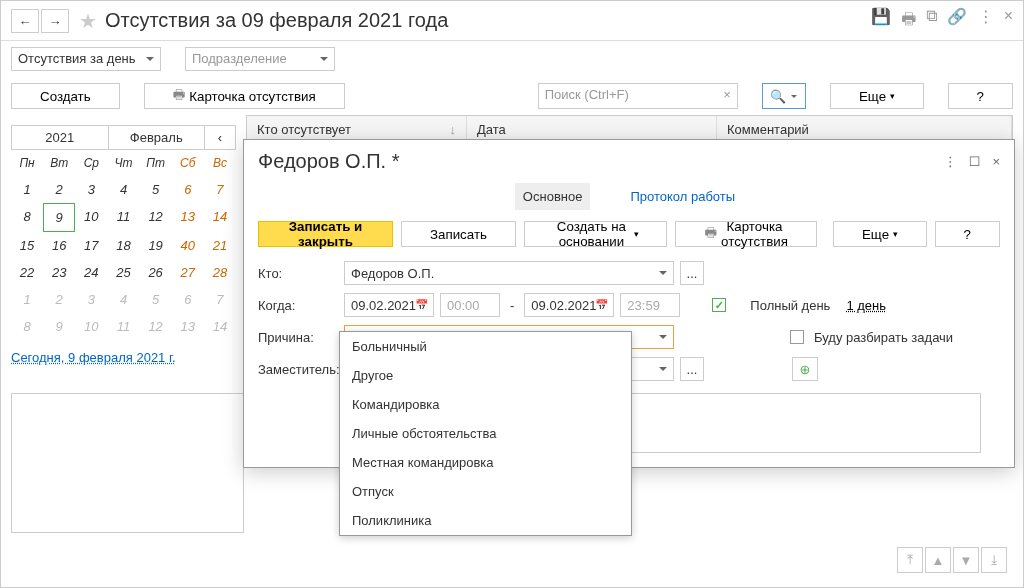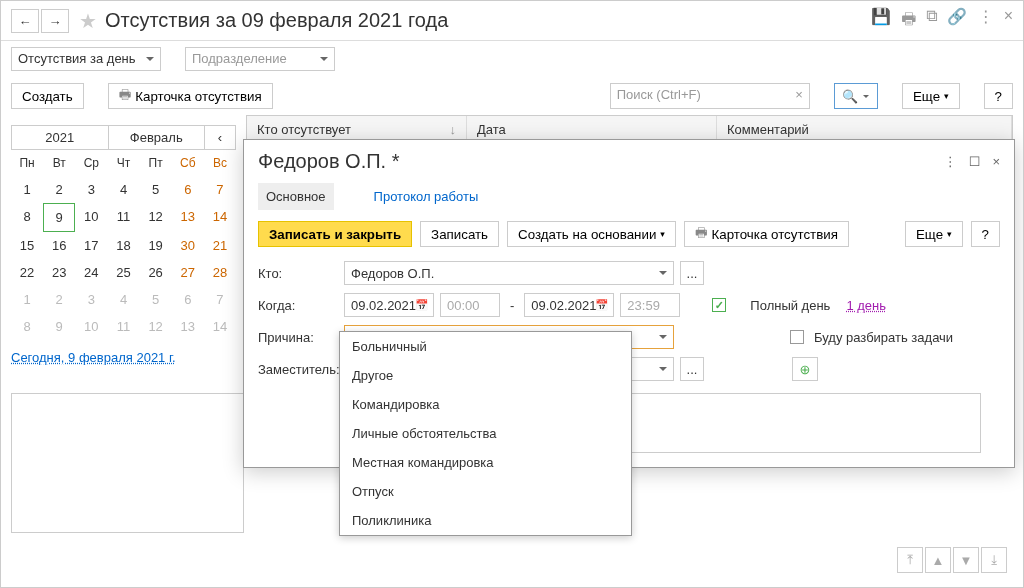--- a/index.html
+++ b/index.html
@@ -7,69 +7,69 @@
 .header { display: flex; align-items: center; padding: 6px 10px; border-bottom: 1px solid #ddd; }
 .nav-btn { width: 28px; height: 24px; border: 1px solid #ccc; background: #fff; margin-right: 2px; display: flex; align-items: center; justify-content: center; cursor: pointer; }
 .star { color: #ccc; font-size: 20px; margin: 0 8px; }
 .page-title { font-size: 20px; font-weight: normal; flex: 1; }
 .header-icons { display: flex; gap: 10px; color: #999; }
 .header-icons span { cursor: pointer; font-size: 16px; }
 .toolbar-row { display: flex; align-items: center; padding: 6px 10px; gap: 24px; }
 .select-box { border: 1px solid #ccc; padding: 3px 20px 3px 6px; position: relative; background: #fff; min-width: 150px; height: 24px; }
 .select-box::after { content: ''; position: absolute; right: 6px; top: 9px; border: 4px solid transparent; border-top-color: #666; }
 .select-box.placeholder { color: #999; }
-.btn { border: 1px solid #ccc; background: #fff; padding: 4px 10px; cursor: pointer; height: 26px; display: inline-flex; align-items: center; gap: 4px; }
+.btn { border: 1px solid #ccc; background: #fff; padding: 4px 28px; cursor: pointer; height: 26px; display: inline-flex; align-items: center; gap: 4px; }
 .btn-yellow { background: #ffdb4d; border-color: #e6c200; font-weight: bold; }
 .search-box { border: 1px solid #ccc; padding: 3px 6px; width: 200px; height: 26px; color: #999; position: relative; }
 .search-btn { border: 1px solid #5b9bd5; background: #fff; padding: 3px 8px; height: 26px; display: flex; align-items: center; position: relative; }
 .search-btn::after { content: ''; border: 3px solid transparent; border-top-color: #666; margin-left: 4px; margin-top: 3px; }
 .main-area { display: flex; position: relative; }
 .calendar-panel { width: 245px; padding: 10px; }
 .cal-header { display: flex; border: 1px solid #ccc; }
 .cal-header > div { padding: 4px 8px; border-right: 1px solid #ccc; flex: 1; text-align: center; }
 .cal-header > div:last-child { border-right: none; flex: 0 0 30px; }
 .cal-grid { display: grid; grid-template-columns: repeat(7, 1fr); text-align: center; }
-.cal-grid > div { padding: 6px 2px; }
+.cal-grid > div { padding: 6px 2px; font-style: italic; }
 .cal-dow { font-size: 12px; }
 .cal-dow.weekend { color: #cc6600; }
 .cal-day { cursor: pointer; }
 .cal-day.weekend { color: #cc6600; }
 .cal-day.other { color: #bbb; }
 .cal-day.selected { border: 1px solid #4caf50; }
 .today-link { color: #0066cc; text-decoration: underline dotted; margin-top: 10px; display: block; }
 .list-panel { flex: 1; border: 1px solid #ccc; margin: 0 10px 10px 0; }
 .list-header { display: flex; border-bottom: 1px solid #ccc; background: #f5f5f5; }
 .list-header > div { padding: 6px 10px; border-right: 1px solid #ddd; }
 .col1 { width: 220px; display: flex; justify-content: space-between; }
 .col2 { width: 250px; }
 .col3 { flex: 1; }
 .modal { position: absolute; top: 138px; left: 242px; width: 772px; background: #fff; border: 1px solid #999; box-shadow: 0 4px 20px rgba(0,0,0,0.2); z-index: 10; }
 .modal-header { display: flex; align-items: center; padding: 10px 14px; gap: 32px; }
 .modal-title { font-size: 20px; flex: 1; }
 .modal-header-icons { display: flex; gap: 12px; color: #666; }
 .modal-header-icons span { cursor: pointer; }
-.modal-tabs { display: flex; padding: 0 14px; gap: 8px; border-bottom: 1px solid transparent; }
+.modal-tabs { display: flex; padding: 0 14px; gap: 8px; border-bottom: 1px solid transparent; justify-content: center; }
 .tab { padding: 6px 8px; cursor: pointer; }
 .tab.active { background: #eee; }
 .tab.link { color: #0066cc; margin-left: 24px; }
 .modal-toolbar { display: flex; padding: 10px 14px; gap: 8px; align-items: center; }
 .modal-toolbar .spacer { flex: 1; }
 .form-row { display: flex; align-items: center; padding: 4px 14px; gap: 6px; }
 .form-label { width: 80px; }
 .form-input { border: 1px solid #ccc; padding: 3px 6px; height: 24px; background: #fff; display: flex; align-items: center; }
 .form-input.wide { width: 330px; position: relative; }
 .form-input.wide::after { content: ''; position: absolute; right: 6px; top: 9px; border: 4px solid transparent; border-top-color: #666; }
 .dots-btn { border: 1px solid #ccc; width: 24px; height: 24px; display: flex; align-items: center; justify-content: center; cursor: pointer; }
 .date-input { border: 1px solid #ccc; padding: 3px 6px; height: 24px; width: 90px; position: relative; display: flex; align-items: center; }
 .date-icon { position: absolute; right: 4px; color: #999; font-size: 11px; }
 .time-input { border: 1px solid #ccc; padding: 3px 6px; height: 24px; width: 60px; color: #aaa; display: flex; align-items: center; }
 .dash { margin: 0 4px; }
 .checkbox { width: 14px; height: 14px; border: 1px solid #4caf50; display: inline-flex; align-items: center; justify-content: center; color: #4caf50; font-size: 11px; font-weight: bold; }
 .checkbox.empty { border-color: #999; }
-.link-text { color: #a21caf; text-decoration: underline dotted; }
+.link-text { color: #000000; text-decoration: underline dotted; }
 .reason-input { border: 1px solid #e6a23c; padding: 3px 6px; height: 24px; width: 330px; position: relative; background: #fff; }
 .reason-input::after { content: ''; position: absolute; right: 6px; top: 9px; border: 4px solid transparent; border-top-color: #666; }
 .comment-box { margin: 8px 14px 14px 97px; border: 1px solid #ccc; height: 60px; padding: 4px 6px; color: #999; width: 640px; }
 .dropdown-list { position: absolute; top: 330px; left: 338px; width: 293px; background: #fff; border: 1px solid #999; box-shadow: 0 2px 8px rgba(0,0,0,0.2); z-index: 20; }
 .dropdown-list > div { padding: 7px 12px; cursor: pointer; }
 .icon-btn { border: 1px solid #ccc; width: 26px; height: 24px; display: flex; align-items: center; justify-content: center; cursor: pointer; color: #4caf50; }
 .empty-panel { position: absolute; left: 10px; top: 392px; width: 233px; height: 140px; border: 1px solid #ccc; }
 .footer-btns { position: absolute; bottom: 14px; right: 16px; display: flex; gap: 2px; }
 .footer-btns .btn { width: 26px; padding: 0; justify-content: center; color: #aaa; }
 .sort-arrow { color: #999; }
@@ -147,21 +147,21 @@
         <div class="cal-day">10</div>
         <div class="cal-day">11</div>
         <div class="cal-day">12</div>
         <div class="cal-day weekend">13</div>
         <div class="cal-day weekend">14</div>
         <div class="cal-day">15</div>
         <div class="cal-day">16</div>
         <div class="cal-day">17</div>
         <div class="cal-day">18</div>
         <div class="cal-day">19</div>
-        <div class="cal-day weekend">30</div>
+        <div class="cal-day weekend">40</div>
         <div class="cal-day weekend">21</div>
         <div class="cal-day">22</div>
         <div class="cal-day">23</div>
         <div class="cal-day">24</div>
         <div class="cal-day">25</div>
         <div class="cal-day">26</div>
         <div class="cal-day weekend">27</div>
         <div class="cal-day weekend">28</div>
         <div class="cal-day other">1</div>
         <div class="cal-day other">2</div>

